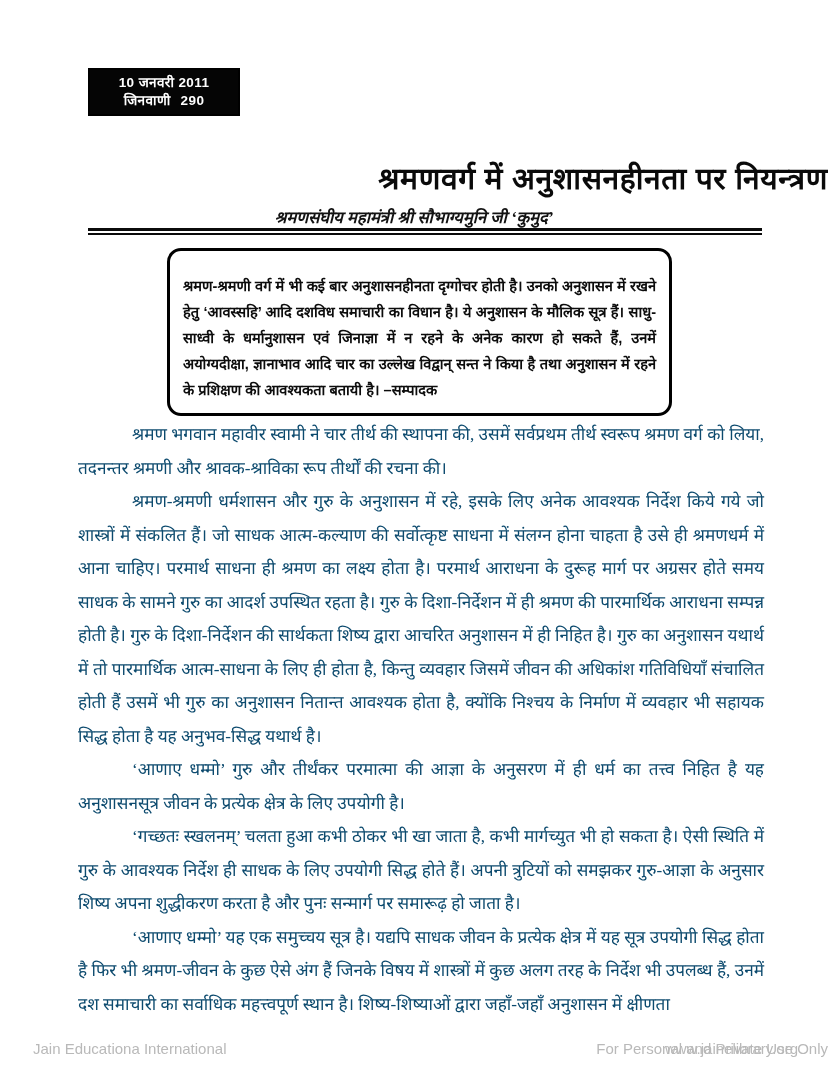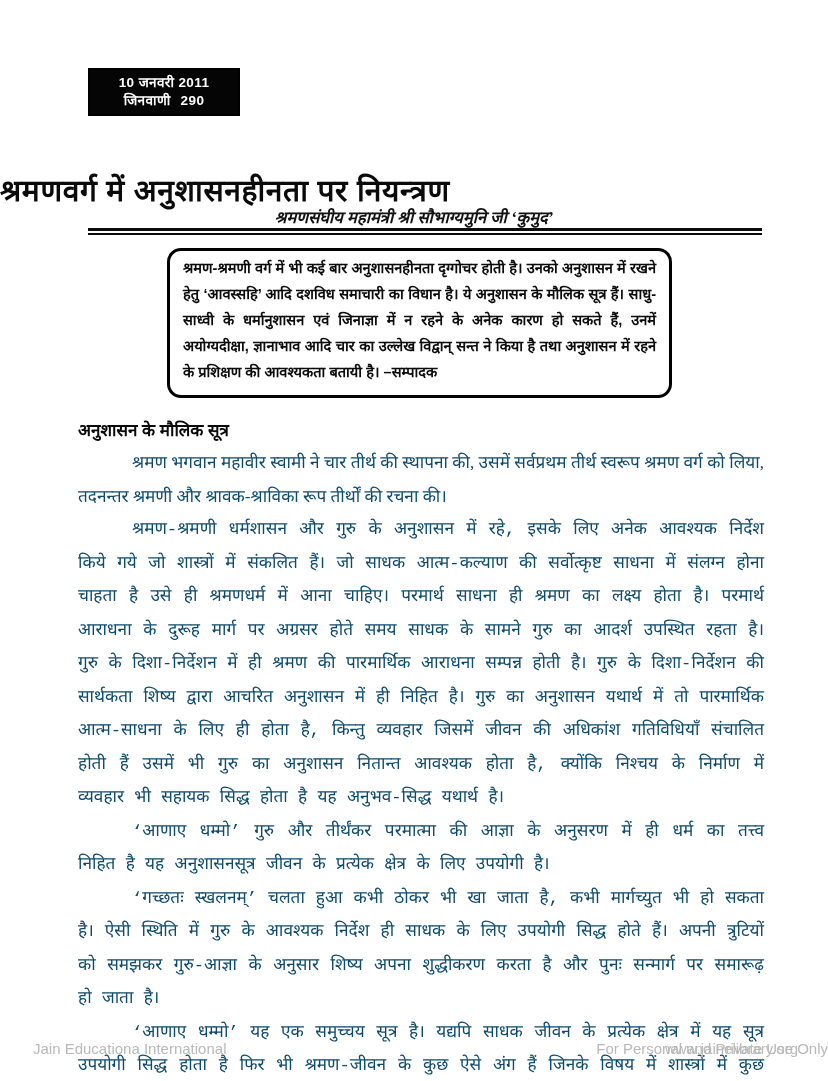--- a/index.html
+++ b/index.html
@@ -52,23 +52,23 @@
   .masthead-line.second {
     display: flex;
     gap: 10px;
     align-items: baseline;
   }
 
   
   .article-title {
     position: absolute;
     left: 0;
-    top: 152px;
-    width: 828px;
-    text-align: left;
+    top: 140px;
+    width: 828px;
+    text-align: right;
     font-family: "Liberation Sans", "DejaVu Sans", sans-serif;
     font-weight: bold;
     font-size: 30px;
     line-height: 38px;
     letter-spacing: 0.6px;
     color: #0a0a0a;
   }
 
   .article-byline {
     position: absolute;
@@ -112,21 +112,21 @@
 
   
   .abstract-box {
     position: absolute;
     left: 167px;
     top: 248px;
     width: 505px;
     box-sizing: border-box;
     border: 3px solid #000000;
     border-radius: 14px;
-    padding: 4px 13px 10px 13px;
+    padding: 22px 13px 10px 13px;
     background: #ffffff;
   }
   .abstract-text {
     font-family: "Liberation Sans", "DejaVu Sans", sans-serif;
     font-weight: bold;
     font-size: 14.6px;
     line-height: 26px;
     text-align: justify;
     text-align-last: left;
     color: #0c0c0c;
@@ -162,21 +162,20 @@
     font-family: "Liberation Serif", "DejaVu Serif", serif;
     font-size: 17.2px;
     line-height: 33.5px;
     text-align: justify;
     text-align-last: left;
     text-indent: 54px;
     color: #0c4a6e;
   }
   p.body-para + p.body-para {
     margin-top: 0;
-    font-family: Liberation Mono, monospace;
   }
 
   
   .footer {
     position: absolute;
     left: 0;
     top: 1040px;
     width: 828px;
     height: 20px;
     font-family: "Liberation Sans", "DejaVu Sans", sans-serif;
@@ -221,21 +220,20 @@
     <div class="thick"></div>
     <div class="thin"></div>
   </div>
 
   <div class="abstract-box">
     <p class="abstract-text"><span>श्रमण-श्रमणी वर्ग में भी कई बार अनुशासनहीनता दृग्गोचर होती है। उनको अनुशासन में रखने हेतु ‘आवस्सहि’ आदि दशविध समाचारी का विधान है। ये अनुशासन के मौलिक सूत्र हैं। साधु-साध्वी के धर्मानुशासन एवं जिनाज्ञा में न रहने के अनेक कारण हो सकते हैं, उनमें अयोग्यदीक्षा, ज्ञानाभाव आदि चार का उल्लेख विद्वान् सन्त ने किया है तथा अनुशासन में रहने के प्रशिक्षण की आवश्यकता बतायी है। </span><span class="abstract-credit">–सम्पादक</span></p>
   </div>
 
   <div class="body-region">
 
-    <h2 class="section-heading">अनुशासन के मौलिक सूत्र</h2>
     <p class="body-para">श्रमण भगवान महावीर स्वामी ने चार तीर्थ की स्थापना की, उसमें सर्वप्रथम तीर्थ स्वरूप श्रमण वर्ग को लिया, तदनन्तर श्रमणी और श्रावक-श्राविका रूप तीर्थों की रचना की।</p>
     <p class="body-para">श्रमण-श्रमणी धर्मशासन और गुरु के अनुशासन में रहे, इसके लिए अनेक आवश्यक निर्देश किये गये जो शास्त्रों में संकलित हैं। जो साधक आत्म-कल्याण की सर्वोत्कृष्ट साधना में संलग्न होना चाहता है उसे ही श्रमणधर्म में आना चाहिए। परमार्थ साधना ही श्रमण का लक्ष्य होता है। परमार्थ आराधना के दुरूह मार्ग पर अग्रसर होते समय साधक के सामने गुरु का आदर्श उपस्थित रहता है। गुरु के दिशा-निर्देशन में ही श्रमण की पारमार्थिक आराधना सम्पन्न होती है। गुरु के दिशा-निर्देशन की सार्थकता शिष्य द्वारा आचरित अनुशासन में ही निहित है। गुरु का अनुशासन यथार्थ में तो पारमार्थिक आत्म-साधना के लिए ही होता है, किन्तु व्यवहार जिसमें जीवन की अधिकांश गतिविधियाँ संचालित होती हैं उसमें भी गुरु का अनुशासन नितान्त आवश्यक होता है, क्योंकि निश्चय के निर्माण में व्यवहार भी सहायक सिद्ध होता है यह अनुभव-सिद्ध यथार्थ है।</p>
     <p class="body-para">‘आणाए धम्मो’ गुरु और तीर्थंकर परमात्मा की आज्ञा के अनुसरण में ही धर्म का तत्त्व निहित है यह अनुशासनसूत्र जीवन के प्रत्येक क्षेत्र के लिए उपयोगी है।</p>
     <p class="body-para">‘गच्छतः स्खलनम्’ चलता हुआ कभी ठोकर भी खा जाता है, कभी मार्गच्युत भी हो सकता है। ऐसी स्थिति में गुरु के आवश्यक निर्देश ही साधक के लिए उपयोगी सिद्ध होते हैं। अपनी त्रुटियों को समझकर गुरु-आज्ञा के अनुसार शिष्य अपना शुद्धीकरण करता है और पुनः सन्मार्ग पर समारूढ़ हो जाता है।</p>
 
     <p class="body-para">‘आणाए धम्मो’ यह एक समुच्चय सूत्र है। यद्यपि साधक जीवन के प्रत्येक क्षेत्र में यह सूत्र उपयोगी सिद्ध होता है फिर भी श्रमण-जीवन के कुछ ऐसे अंग हैं जिनके विषय में शास्त्रों में कुछ अलग तरह के निर्देश भी उपलब्ध हैं, उनमें दश समाचारी का सर्वाधिक महत्त्वपूर्ण स्थान है। शिष्य-शिष्याओं द्वारा जहाँ-जहाँ अनुशासन में क्षीणता</p>
 
   </div>
 
   <div class="footer">

